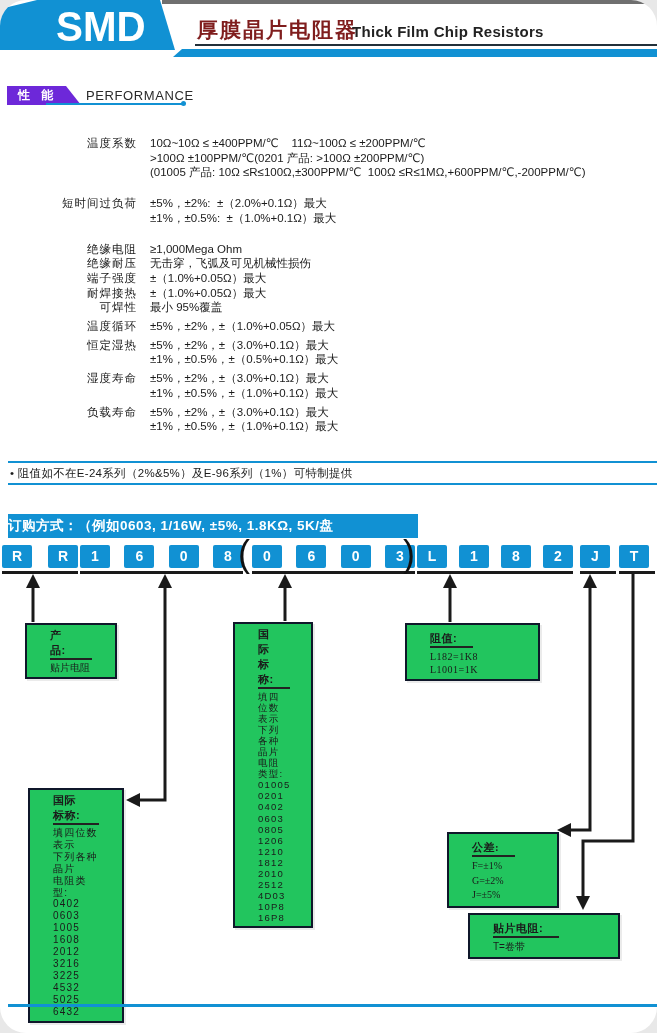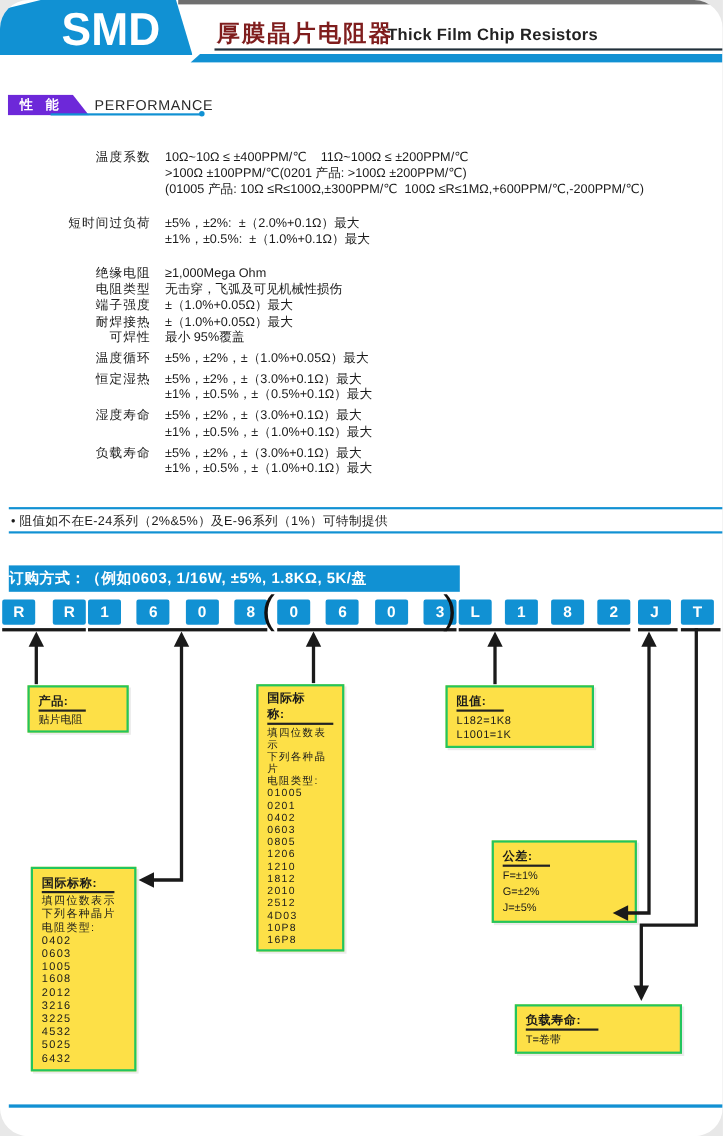--- a/index.html
+++ b/index.html
@@ -55,31 +55,31 @@
   .code-row{position:absolute;left:0;top:545px;width:657px;height:30px;}
   .code-group{position:absolute;top:0;display:flex;justify-content:space-between;}
   .code-group::after{content:"";position:absolute;left:0;right:0;top:26px;height:3px;background:#1a1a1a;}
   .code-box{
     width:30px;height:23px;background:#1191d3;border-radius:2px;color:#fff;
     font-size:14px;font-weight:bold;text-align:center;line-height:23px;flex:none;
   }
   .paren{position:absolute;top:536px;font-size:36px;font-weight:400;color:#111;line-height:36px;}
   
   .legend-box{
-    position:absolute;background:#fde047;border:2px solid #22c55e;box-sizing:border-box;
-    padding:3px 8px;box-shadow:2px 2px 0 rgba(0,0,0,.08);
+    position:absolute;background:#22c55e;border:2px solid #0f172a;box-sizing:border-box;
+    padding:3px 23px;box-shadow:2px 2px 0 rgba(0,0,0,.08);
   }
   .legend-title{
     font-size:11px;font-weight:bold;border-bottom:2px solid #222;display:inline-block;
     padding-right:16px;margin-bottom:2px;letter-spacing:.5px;
   }
   .legend-line{font-size:10px;line-height:12px;}
   #inch_size_box .legend-line{font-size:9.5px;line-height:11.05px;letter-spacing:1.2px;}
   #metric_size_box .legend-line{line-height:11.9px;letter-spacing:1.2px;}
-  #resistance_box .legend-line{line-height:13px;letter-spacing:.5px;}
+  #resistance_box .legend-line{line-height:13px;letter-spacing:.5px;font-family:Liberation Serif, serif;}
   #tolerance_box .legend-line{line-height:14.5px;}
   #packaging_box .legend-line{line-height:14px;}
   .connectors{position:absolute;left:0;top:0;pointer-events:none;}
   .bottom-line{position:absolute;left:8px;top:1004px;width:649px;height:3px;background:#1191d3;}
 </style>
 </head>
 <body>
 
 <div class="page">
 
@@ -113,21 +113,21 @@
           <div class="spec-line">±1%，±0.5%:  ±（1.0%+0.1Ω）最大</div>
         </div>
       </div>
       <div class="spec-row">
         <div class="spec-label">绝缘电阻</div>
         <div class="spec-values">
           <div class="spec-line">≥1,000Mega Ohm</div>
         </div>
       </div>
       <div class="spec-row">
-        <div class="spec-label">电阻类型</div>
+        <div class="spec-label">绝缘耐压</div>
         <div class="spec-values">
           <div class="spec-line">无击穿，飞弧及可见机械性损伤</div>
         </div>
       </div>
       <div class="spec-row">
         <div class="spec-label">端子强度</div>
         <div class="spec-values">
           <div class="spec-line">±（1.0%+0.05Ω）最大</div>
         </div>
       </div>
@@ -209,22 +209,22 @@
     </div>
   <div class="paren" style="left:238px;">(</div>
   <div class="paren" style="left:403px;">)</div>
 
   <div>
 
   <div class="legend-box" id="product_box" style="left: 25px; top: 623px; width: 92px; min-height: 32px;"><div class="legend-title">产品:</div><div class="legend-line">贴片电阻</div></div>
       <div class="legend-box" id="inch_size_box" style="left: 233px; top: 622px; width: 80px; min-height: 192px;"><div class="legend-title">国际标称:</div><div class="legend-line">填四位数表示</div><div class="legend-line">下列各种晶片</div><div class="legend-line">电阻类型:</div><div class="legend-line">01005</div><div class="legend-line">0201</div><div class="legend-line">0402</div><div class="legend-line">0603</div><div class="legend-line">0805</div><div class="legend-line">1206</div><div class="legend-line">1210</div><div class="legend-line">1812</div><div class="legend-line">2010</div><div class="legend-line">2512</div><div class="legend-line">4D03</div><div class="legend-line">10P8</div><div class="legend-line">16P8</div></div>
       <div class="legend-box" id="resistance_box" style="left: 405px; top: 623px; width: 135px; min-height: 46px;"><div class="legend-title">阻值:</div><div class="legend-line">L182=1K8</div><div class="legend-line">L1001=1K</div></div>
       <div class="legend-box" id="metric_size_box" style="left: 28px; top: 788px; width: 96px; min-height: 169px;"><div class="legend-title">国际标称:</div><div class="legend-line">填四位数表示</div><div class="legend-line">下列各种晶片</div><div class="legend-line">电阻类型:</div><div class="legend-line">0402</div><div class="legend-line">0603</div><div class="legend-line">1005</div><div class="legend-line">1608</div><div class="legend-line">2012</div><div class="legend-line">3216</div><div class="legend-line">3225</div><div class="legend-line">4532</div><div class="legend-line">5025</div><div class="legend-line">6432</div></div>
-      <div class="legend-box" id="tolerance_box" style="left: 447px; top: 764px; width: 132px; min-height: 64px;"><div class="legend-title">公差:</div><div class="legend-line">F=±1%</div><div class="legend-line">G=±2%</div><div class="legend-line">J=±5%</div></div>
-      <div class="legend-box" id="packaging_box" style="left: 468px; top: 913px; width: 152px; min-height: 44px;"><div class="legend-title">负载寿命:</div><div class="legend-line">T=卷带</div></div>
+      <div class="legend-box" id="tolerance_box" style="left: 447px; top: 832px; width: 112px; min-height: 64px; font-family: Liberation Serif, serif;"><div class="legend-title">公差:</div><div class="legend-line">F=±1%</div><div class="legend-line">G=±2%</div><div class="legend-line">J=±5%</div></div>
+      <div class="legend-box" id="packaging_box" style="left: 468px; top: 913px; width: 152px; min-height: 44px;"><div class="legend-title">贴片电阻:</div><div class="legend-line">T=卷带</div></div>
     </div>
 
   <svg class="connectors" width="657" height="1033" viewBox="0 0 657 1033">
     <g stroke="#1a1a1a" stroke-width="3" fill="none">
       <path d="M33,587 V622"></path>
       <path d="M165,587 V800 H140"></path>
       <path d="M285,587 V621"></path>
       <path d="M450,587 V622"></path>
       <path d="M590,587 V830 H570"></path>
       <path d="M633,571 V841 H583 V897"></path>

